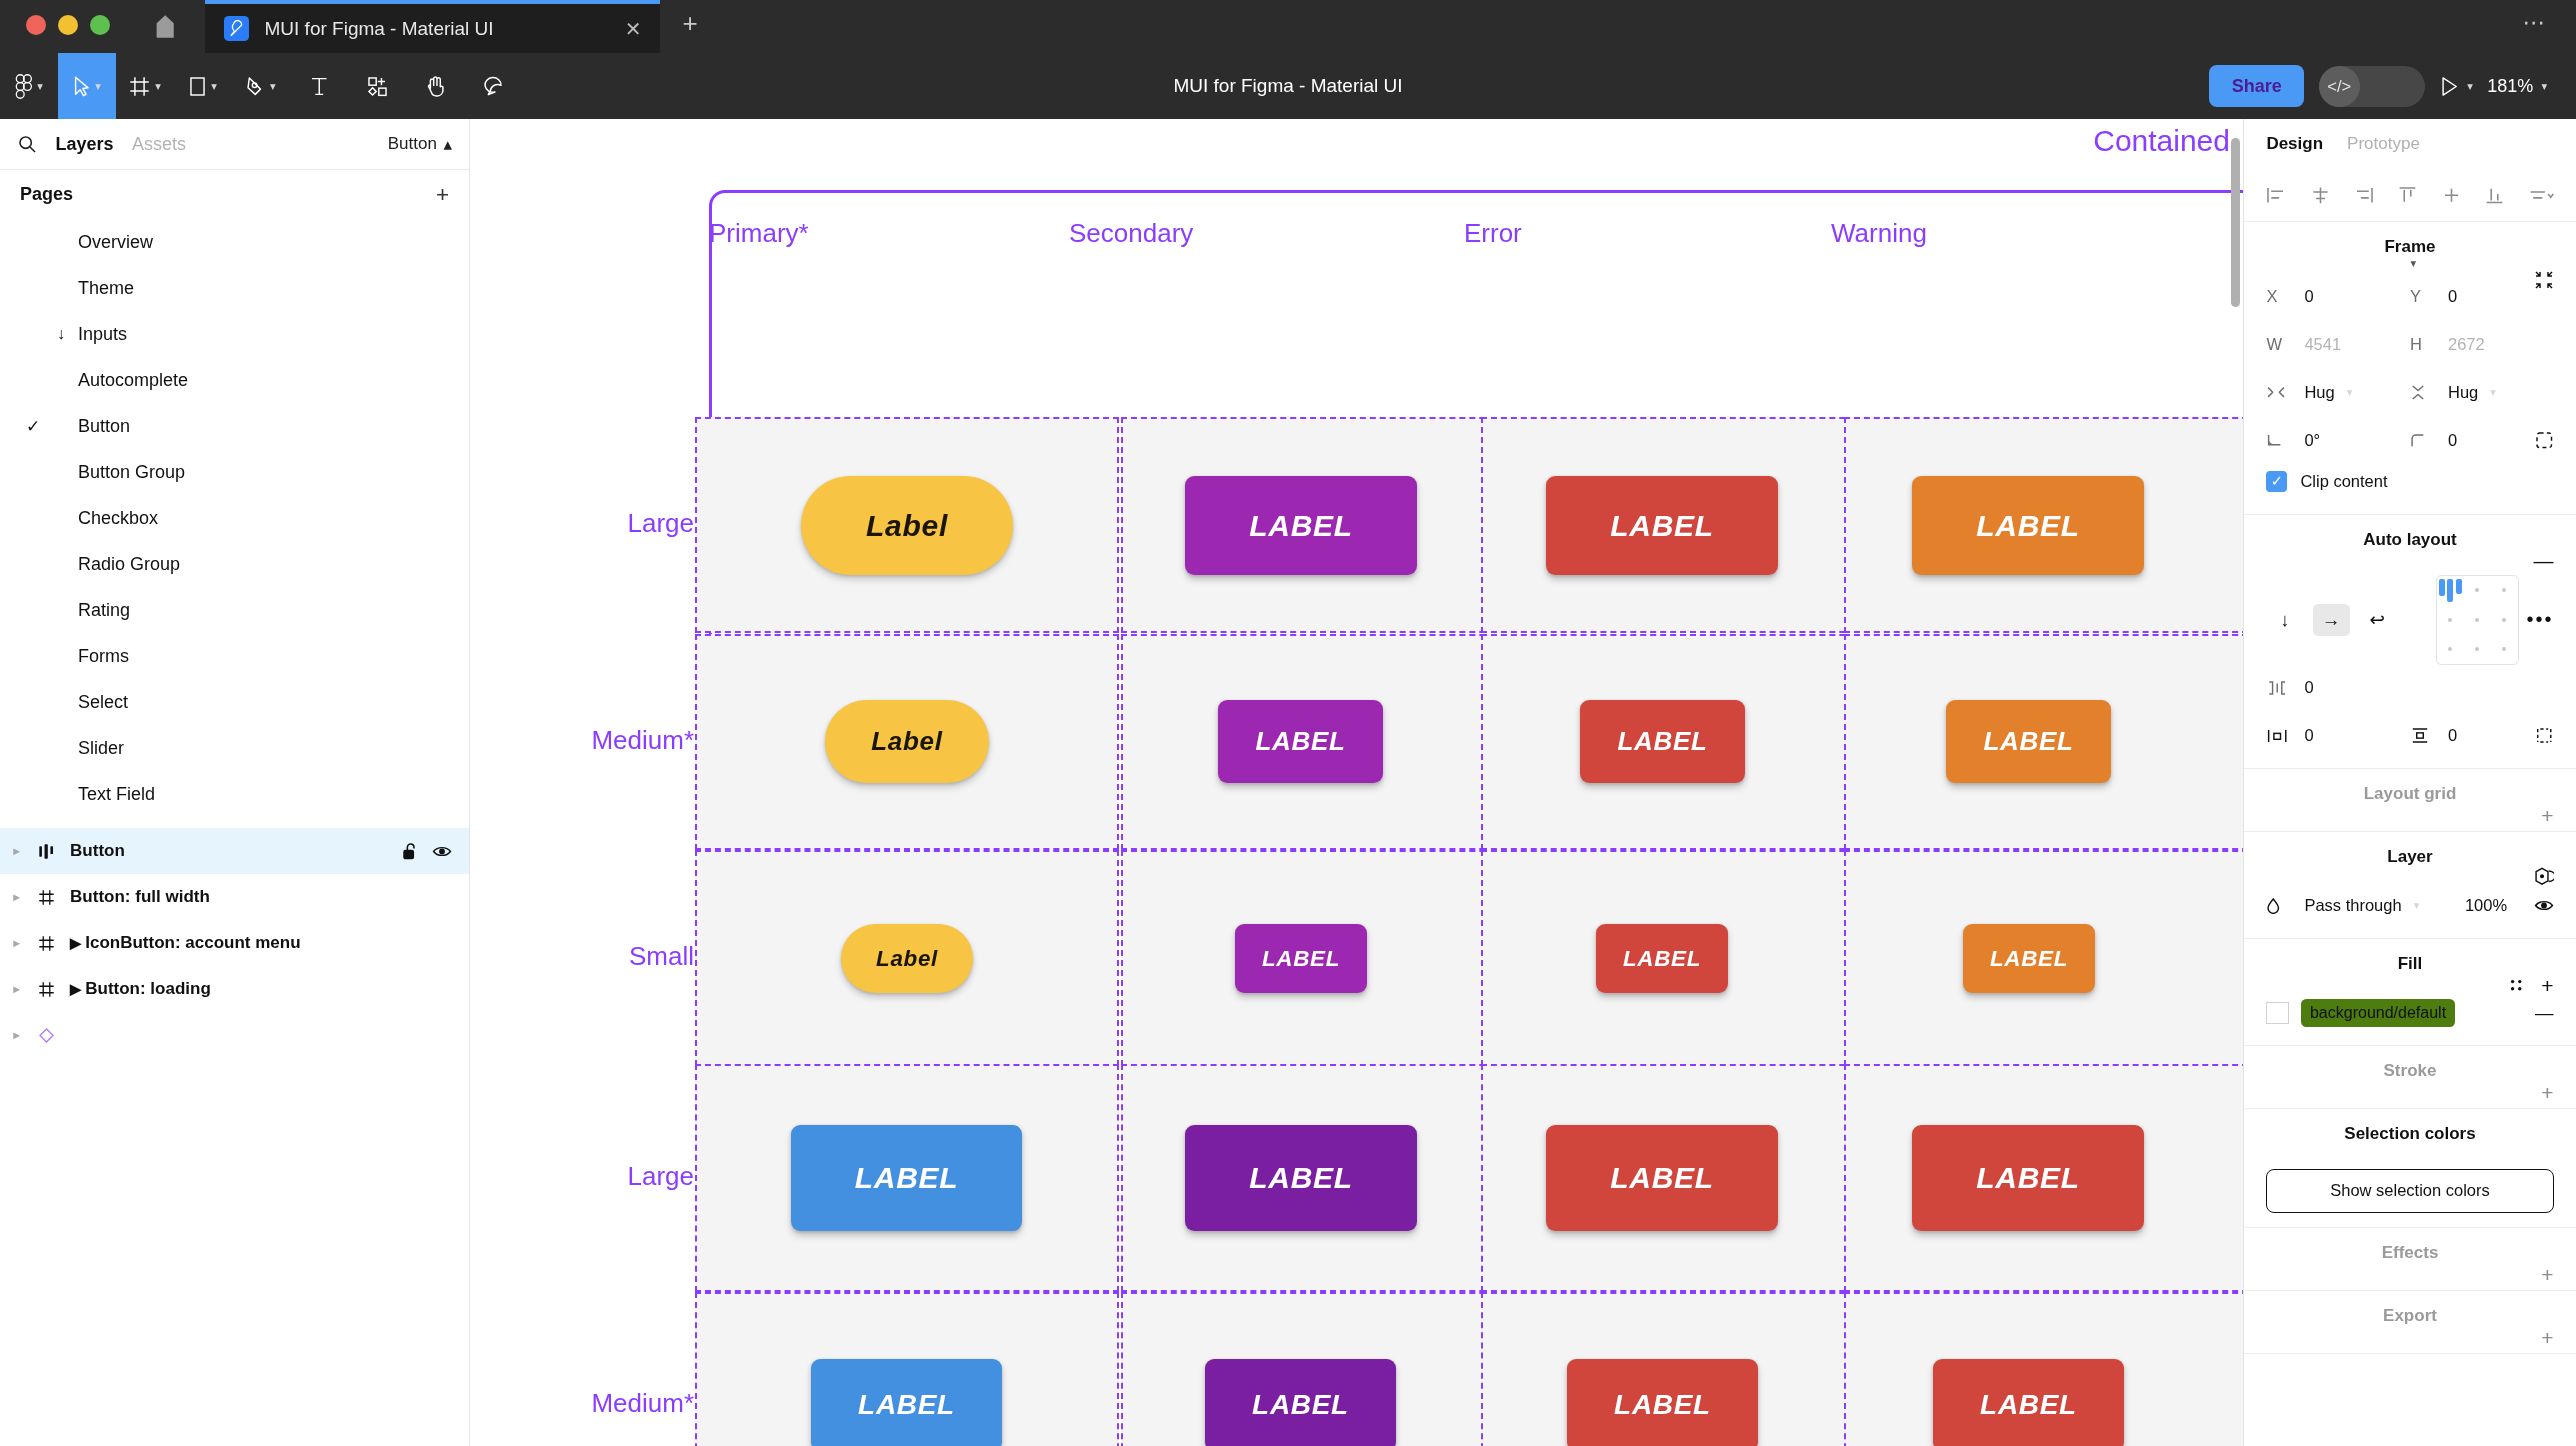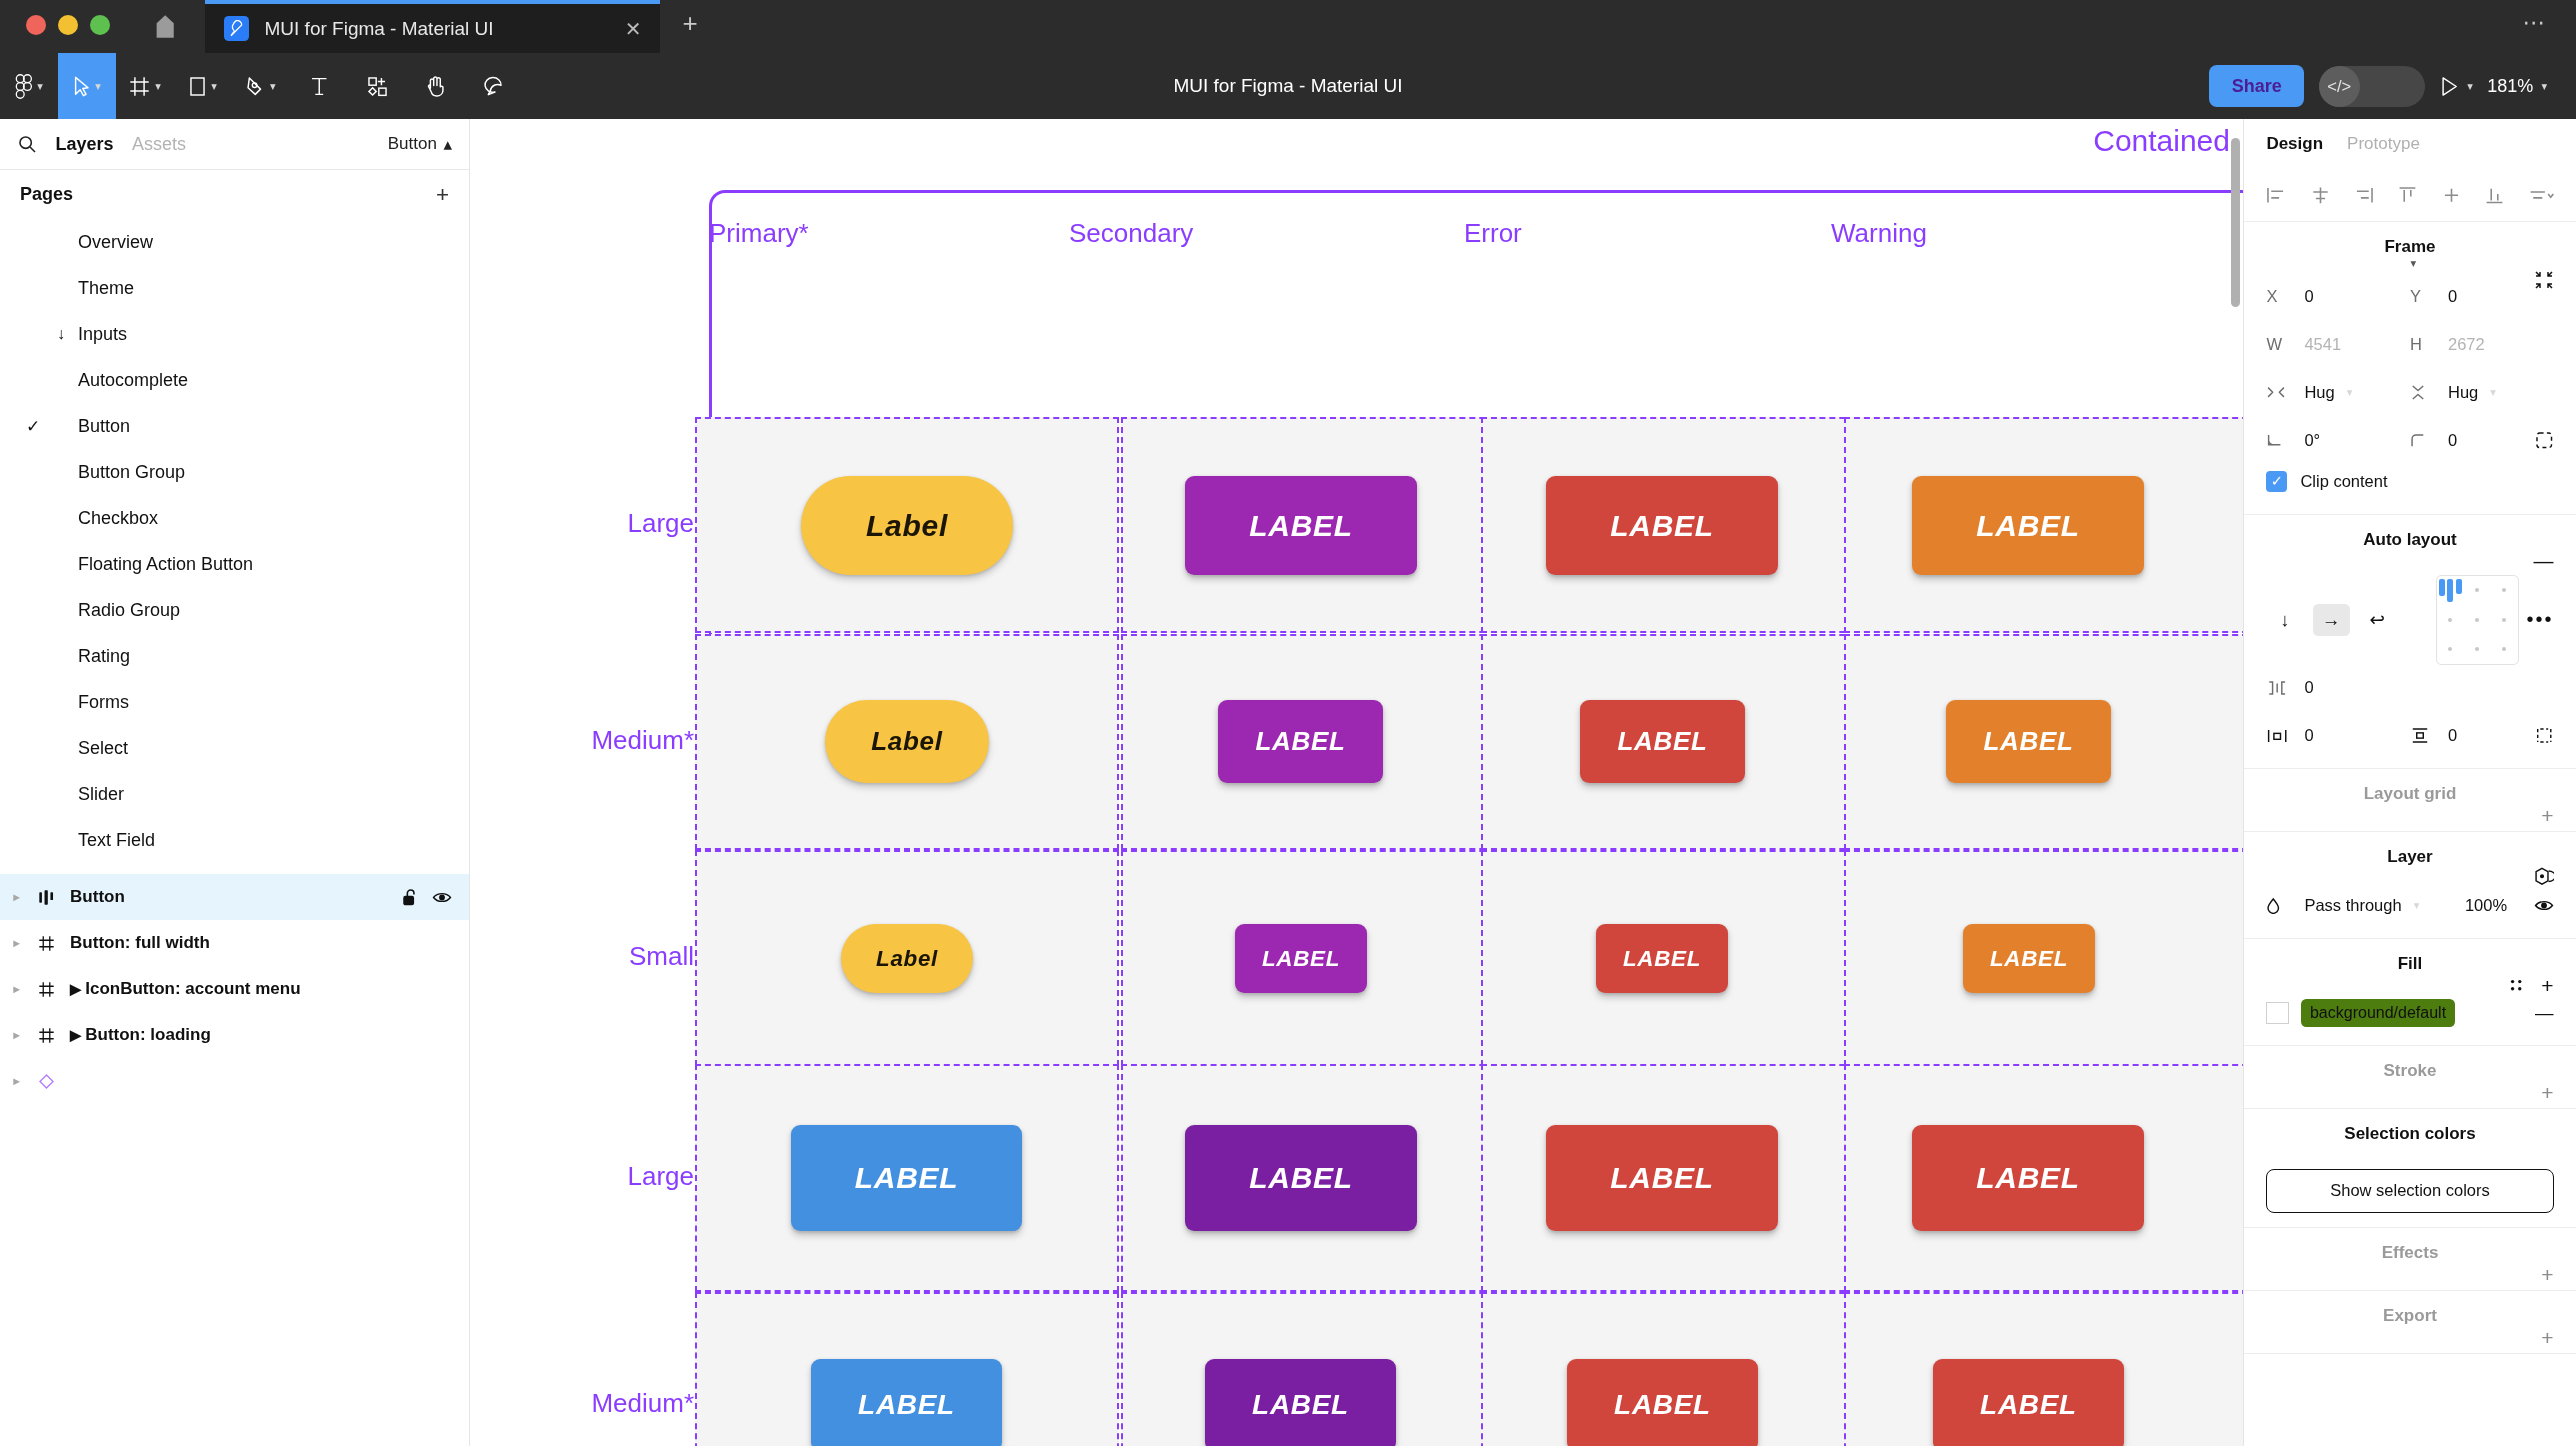--- a/index.html
+++ b/index.html
@@ -379,25 +379,20 @@
         </div>
         <div class="page-item">
           <span class="chk"></span>
           <span class="arrow"></span>
           <span>Button Group</span>
         </div>
         <div class="page-item">
           <span class="chk"></span>
           <span class="arrow"></span>
           <span>Checkbox</span>
-        </div>
-        <div class="page-item">
-          <span class="chk"></span>
-          <span class="arrow"></span>
-          <span>Floating Action Button</span>
         </div>
         <div class="page-item">
           <span class="chk"></span>
           <span class="arrow"></span>
           <span>Radio Group</span>
         </div>
         <div class="page-item">
           <span class="chk"></span>
           <span class="arrow"></span>
           <span>Rating</span>

